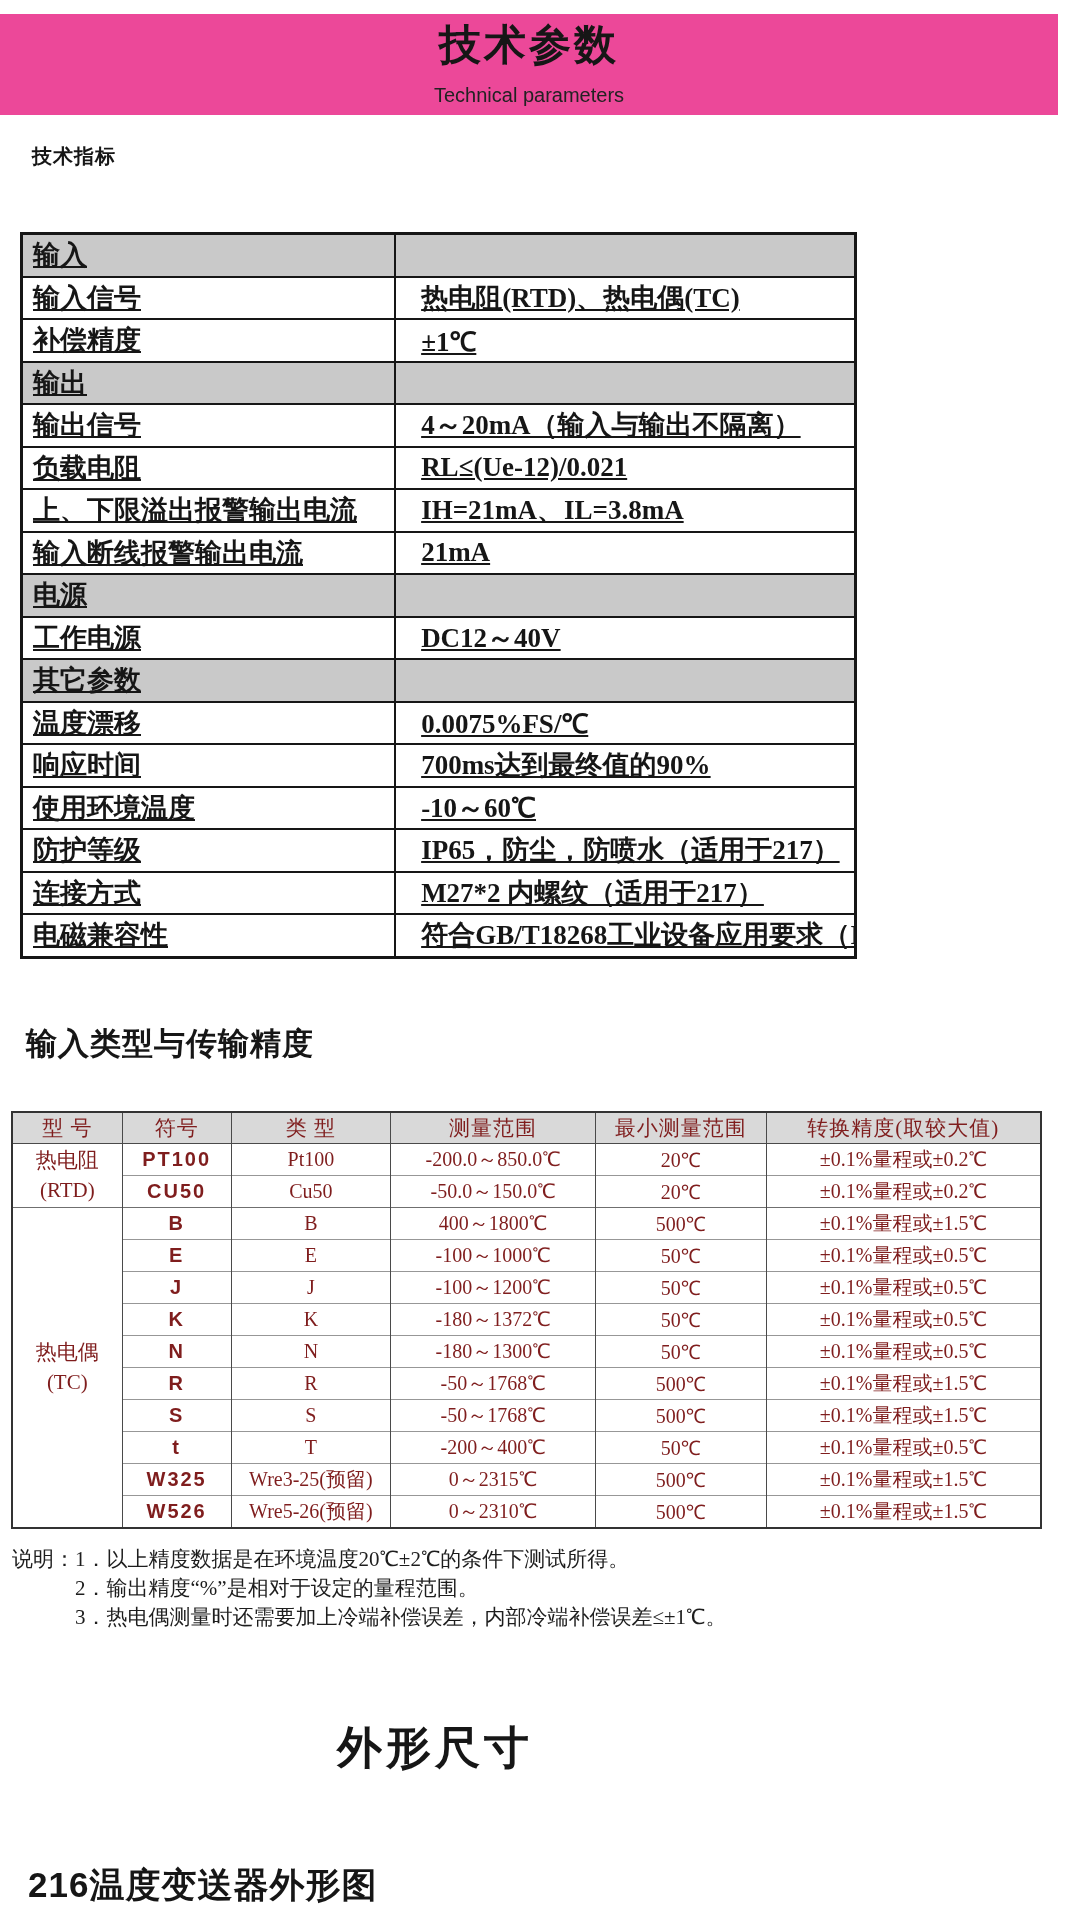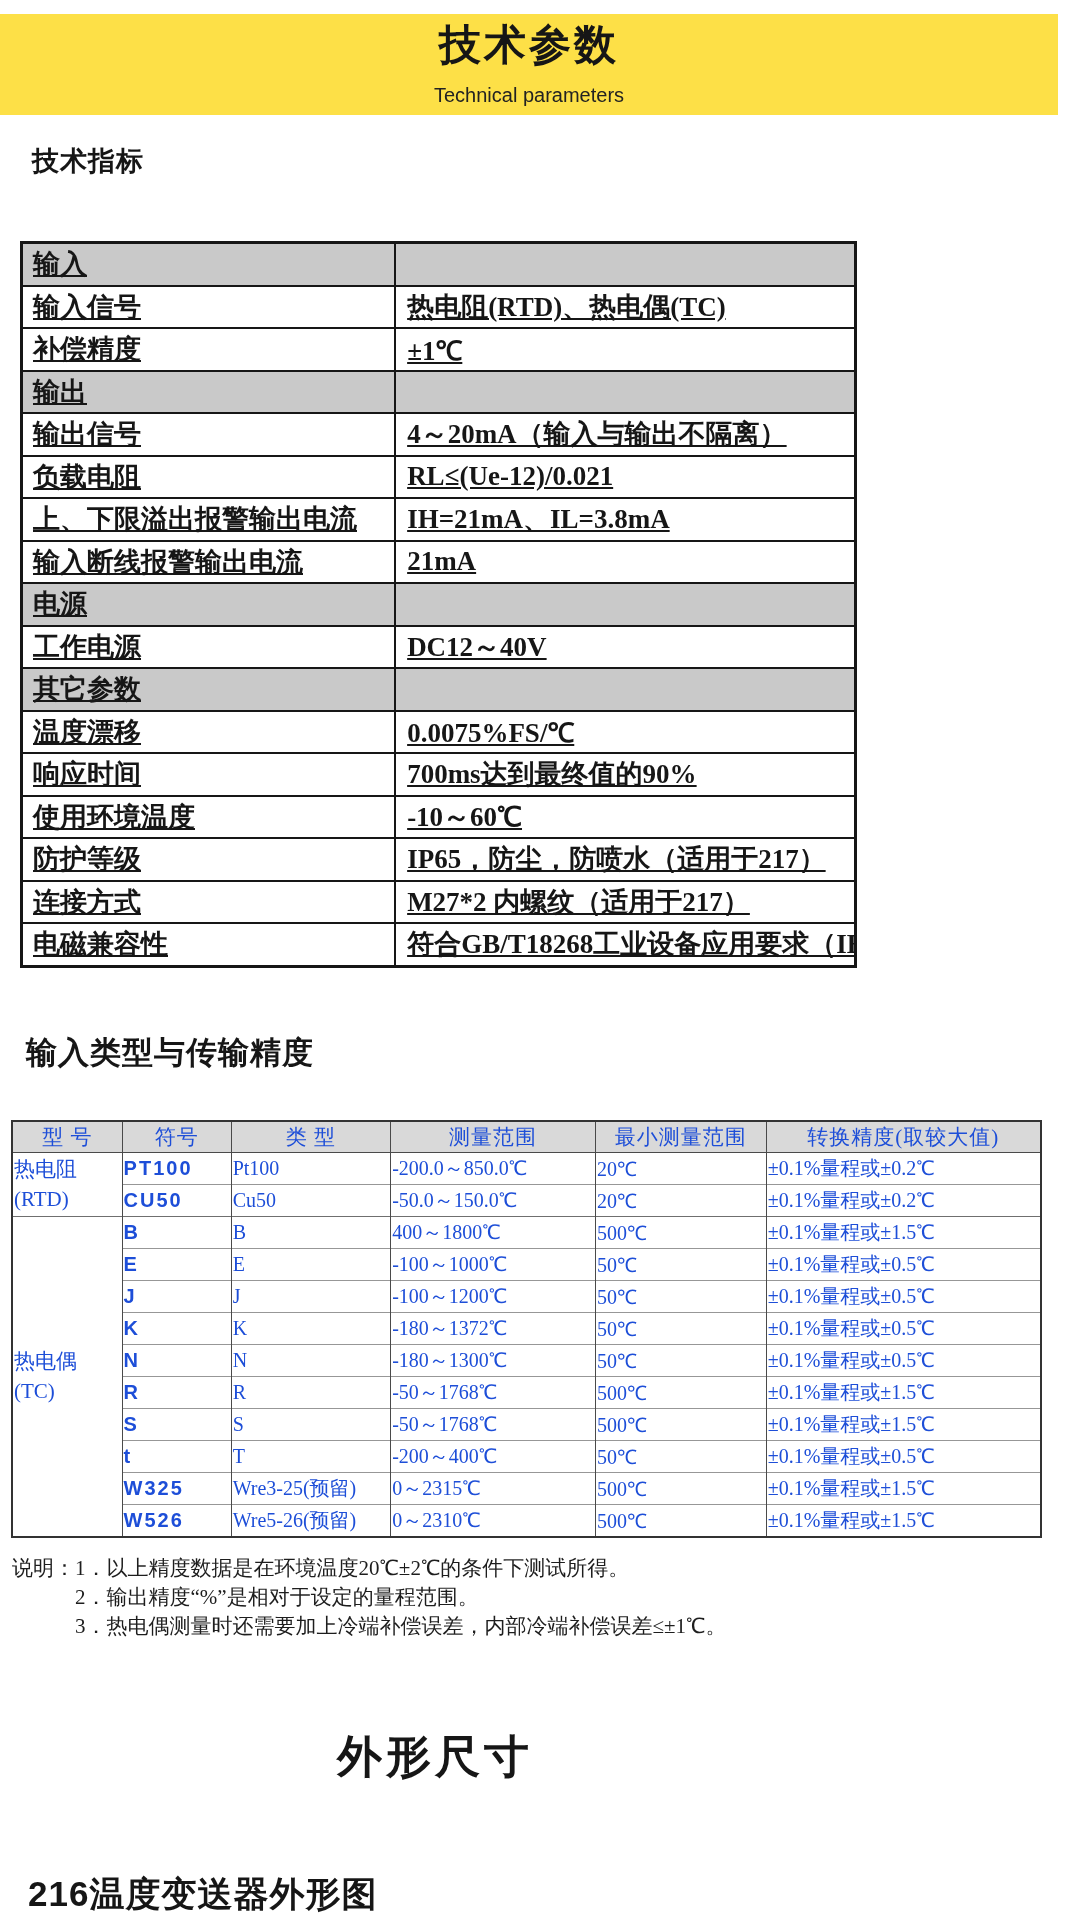--- a/index.html
+++ b/index.html
@@ -2,54 +2,54 @@
 <html><head>
 <meta charset="utf-8">
 <style>
   html,body{margin:0;padding:0;}
   body{
     width:1080px;height:1921px;background:#ffffff;color:#161616;
     font-family:"Liberation Sans",sans-serif;position:relative;overflow:hidden;
   }
   
   .banner{
-    margin-top:14px;width:1058px;height:101px;background:#fde047;
+    margin-top:14px;width:1058px;height:101px;background:#ec4899;
     display:flex;flex-direction:column;align-items:center;justify-content:center;
   }
   .banner-inner{width:860px;text-align:center;}
   .banner-title{font-size:42px;font-weight:bold;letter-spacing:3px;line-height:46px;}
   .banner-sub{font-size:20px;color:#222;margin-top:16px;}
 
   
-  .h-spec{font-size:27px;font-weight:bold;margin:28px 0 0 32px;letter-spacing:1px;}
+  .h-spec{font-size:20px;font-weight:bold;margin:28px 0 0 32px;letter-spacing:1px;}
   .h-input{font-size:31px;font-weight:bold;margin:64px 0 0 26px;letter-spacing:1px;}
   .h-dim{margin-top:86px;width:870px;text-align:center;font-size:45px;font-weight:bold;letter-spacing:4px;}
   .h-outline{font-size:35px;font-weight:bold;margin:84px 0 0 28px;letter-spacing:1px;}
 
   
   table.spec{
     border-collapse:collapse;table-layout:fixed;
     margin:62px 0 0 20px;width:837px;
     border:3px solid #161616;
     font-family:"Liberation Serif",serif;font-weight:bold;font-size:27px;
   }
   table.spec td{
     border:2px solid #161616;height:40.5px;
     padding:0 4px 0 10px;vertical-align:middle;
     white-space:nowrap;overflow:hidden;text-decoration:underline;
   }
-  table.spec td.val{padding-left:11px;}
+  table.spec td.val{padding-left:25px;}
   table.spec tr.section td{background:#c9c9c9;}
 
   
   table.input{
     border-collapse:collapse;table-layout:fixed;
     margin:46px 0 0 11px;width:1031px;
     border:2px solid #333333;
-    font-family:"Liberation Serif",serif;font-size:20px;color:#1d4ed8;
+    font-family:"Liberation Serif",serif;font-size:20px;text-align:center;color:#7f1d1d;
   }
   table.input th{
     background:#d9d9d9;font-weight:normal;font-size:21px;height:28px;
     border:1px solid #4a4a4a;letter-spacing:1px;white-space:nowrap;
   }
   table.input td{
     height:29px;border-left:1px solid #4a4a4a;border-top:1px solid #979797;
     white-space:nowrap;overflow:hidden;vertical-align:middle;
   }
   table.input tr.group-start td{border-top:1px solid #6f6f6f;}

